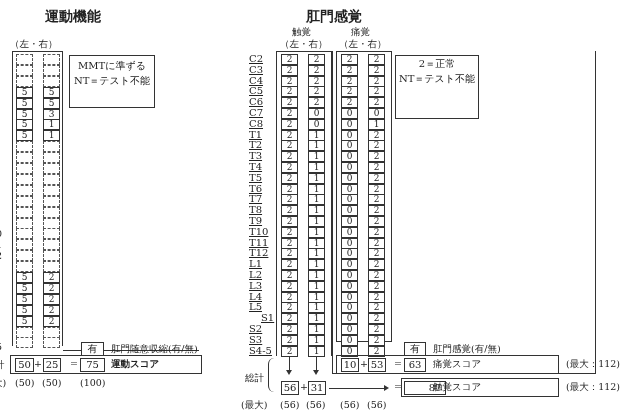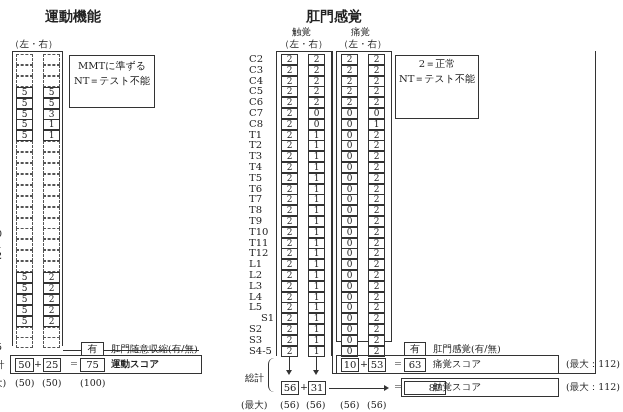--- a/index.html
+++ b/index.html
@@ -5,21 +5,21 @@
   html, body { margin:0; padding:0; }
   body { width:623px; height:412px; background:#fff; position:relative; overflow:hidden;
          font-family:"DejaVu Serif", serif; color:#222; font-size:10px; }
   .abs { position:absolute; }
   .title { font-family:"DejaVu Sans", sans-serif; font-weight:bold; font-size:14px; }
   .small { font-size:9.5px; }
   .frame { position:absolute; border:1px solid #333; }
   .cell { position:absolute; width:15px; height:9px; border:1px solid #333; font-size:9px;
           line-height:9px; text-align:center; background:#fff; }
   .cell.dash { border:1px dashed #555; }
-  .rowlabel { position:absolute; font-size:10px; line-height:11px; width:30px; }
+  .rowlabel { position:absolute; font-size:10px; line-height:11px; width:30px;text-decoration:underline; }
   .sumbox { position:absolute; border:1px solid #333; height:12px; font-size:10px; line-height:12px; text-align:center; background:#fff; }
   .legend { position:absolute; border:1px solid #333; font-size:10px; line-height:15px; text-align:center; background:#fff; }
   .arrow-v { position:absolute; width:1px; background:#333; }
   .arrow-head { position:absolute; width:0; height:0; border-left:3px solid transparent; border-right:3px solid transparent; border-top:5px solid #333; }
   .line-h { position:absolute; height:1px; background:#333; }
   .arrow-r { position:absolute; width:0; height:0; border-top:3px solid transparent; border-bottom:3px solid transparent; border-left:5px solid #333; }
 </style>
 </head>
 <body>
 

